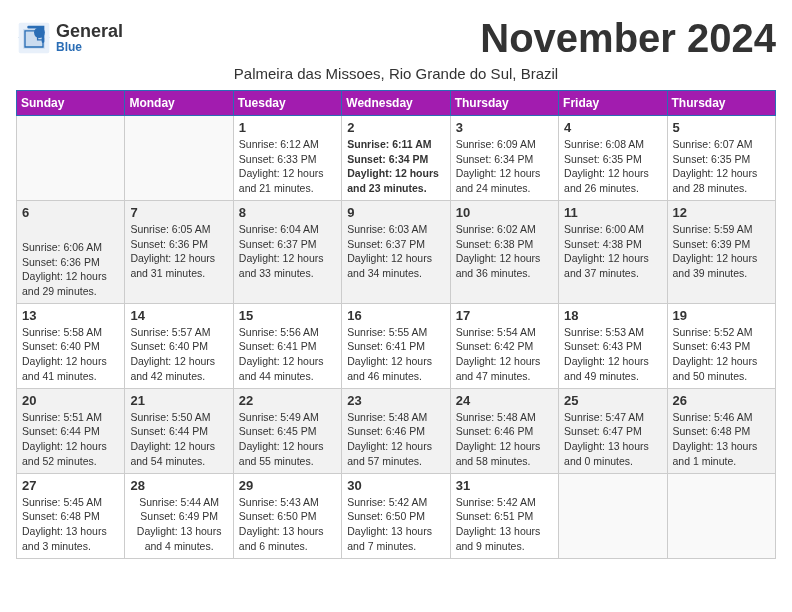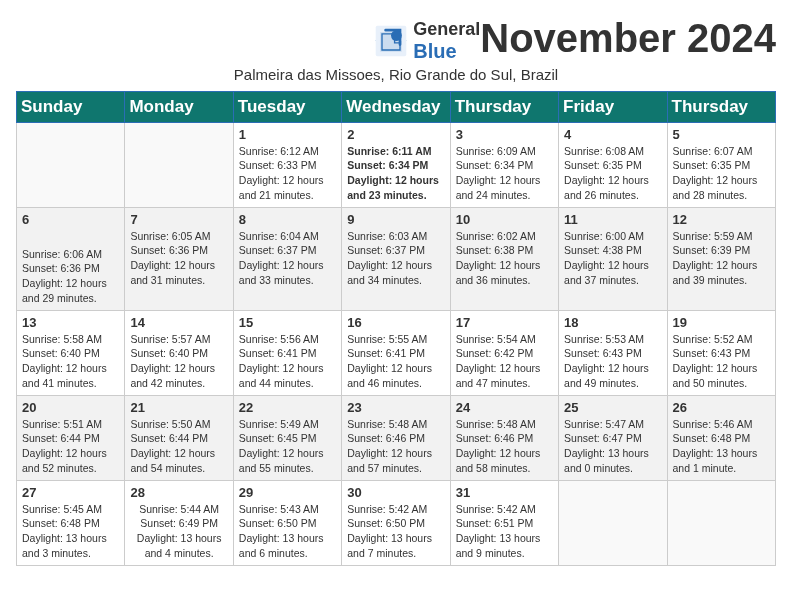--- a/index.html
+++ b/index.html
@@ -6,40 +6,40 @@
     body {
       font-family: Arial, sans-serif;
       background: #fff;
       width: 792px;
       min-height: 612px;
       padding: 16px;
     }
     .header-top {
       display: flex;
       align-items: flex-start;
-      justify-content: flex-end;
+      justify-content: space-between;
       margin-bottom: 4px;
     }
     .logo {
       display: flex;
       align-items: center;
       margin-top: 4px;
     }
     .logo-text {
       display: flex;
       flex-direction: column;
       line-height: 1.1;
     }
     .logo-general {
       font-size: 18px;
       font-weight: bold;
       color: #333;
     }
     .logo-blue {
-      font-size: 20px;
+      font-size: 12px;
       font-weight: bold;
       color: #2a6db5;
     }
     .logo-icon {
       width: 36px;
       height: 36px;
       margin-right: 4px;
     }
     .month-title {
       font-size: 40px;
@@ -53,25 +53,25 @@
       color: #333;
       margin-bottom: 8px;
       font-weight: normal;
     }
     .calendar {
       width: 100%;
       border-collapse: collapse;
       font-size: 11px;
     }
     .calendar th {
-      background-color: #0f766e;
+      background-color: #a21caf;
       color: #fff;
       padding: 5px 4px;
       text-align: left;
-      font-size: 17px;
+      font-size: 12px;
       border: 1px solid #2a6db5;
     }
     .calendar td {
       border: 1px solid #ccc;
       vertical-align: top;
       padding: 4px 5px;
       width: 108px;
       min-height: 80px;
       height: 85px;
     }

